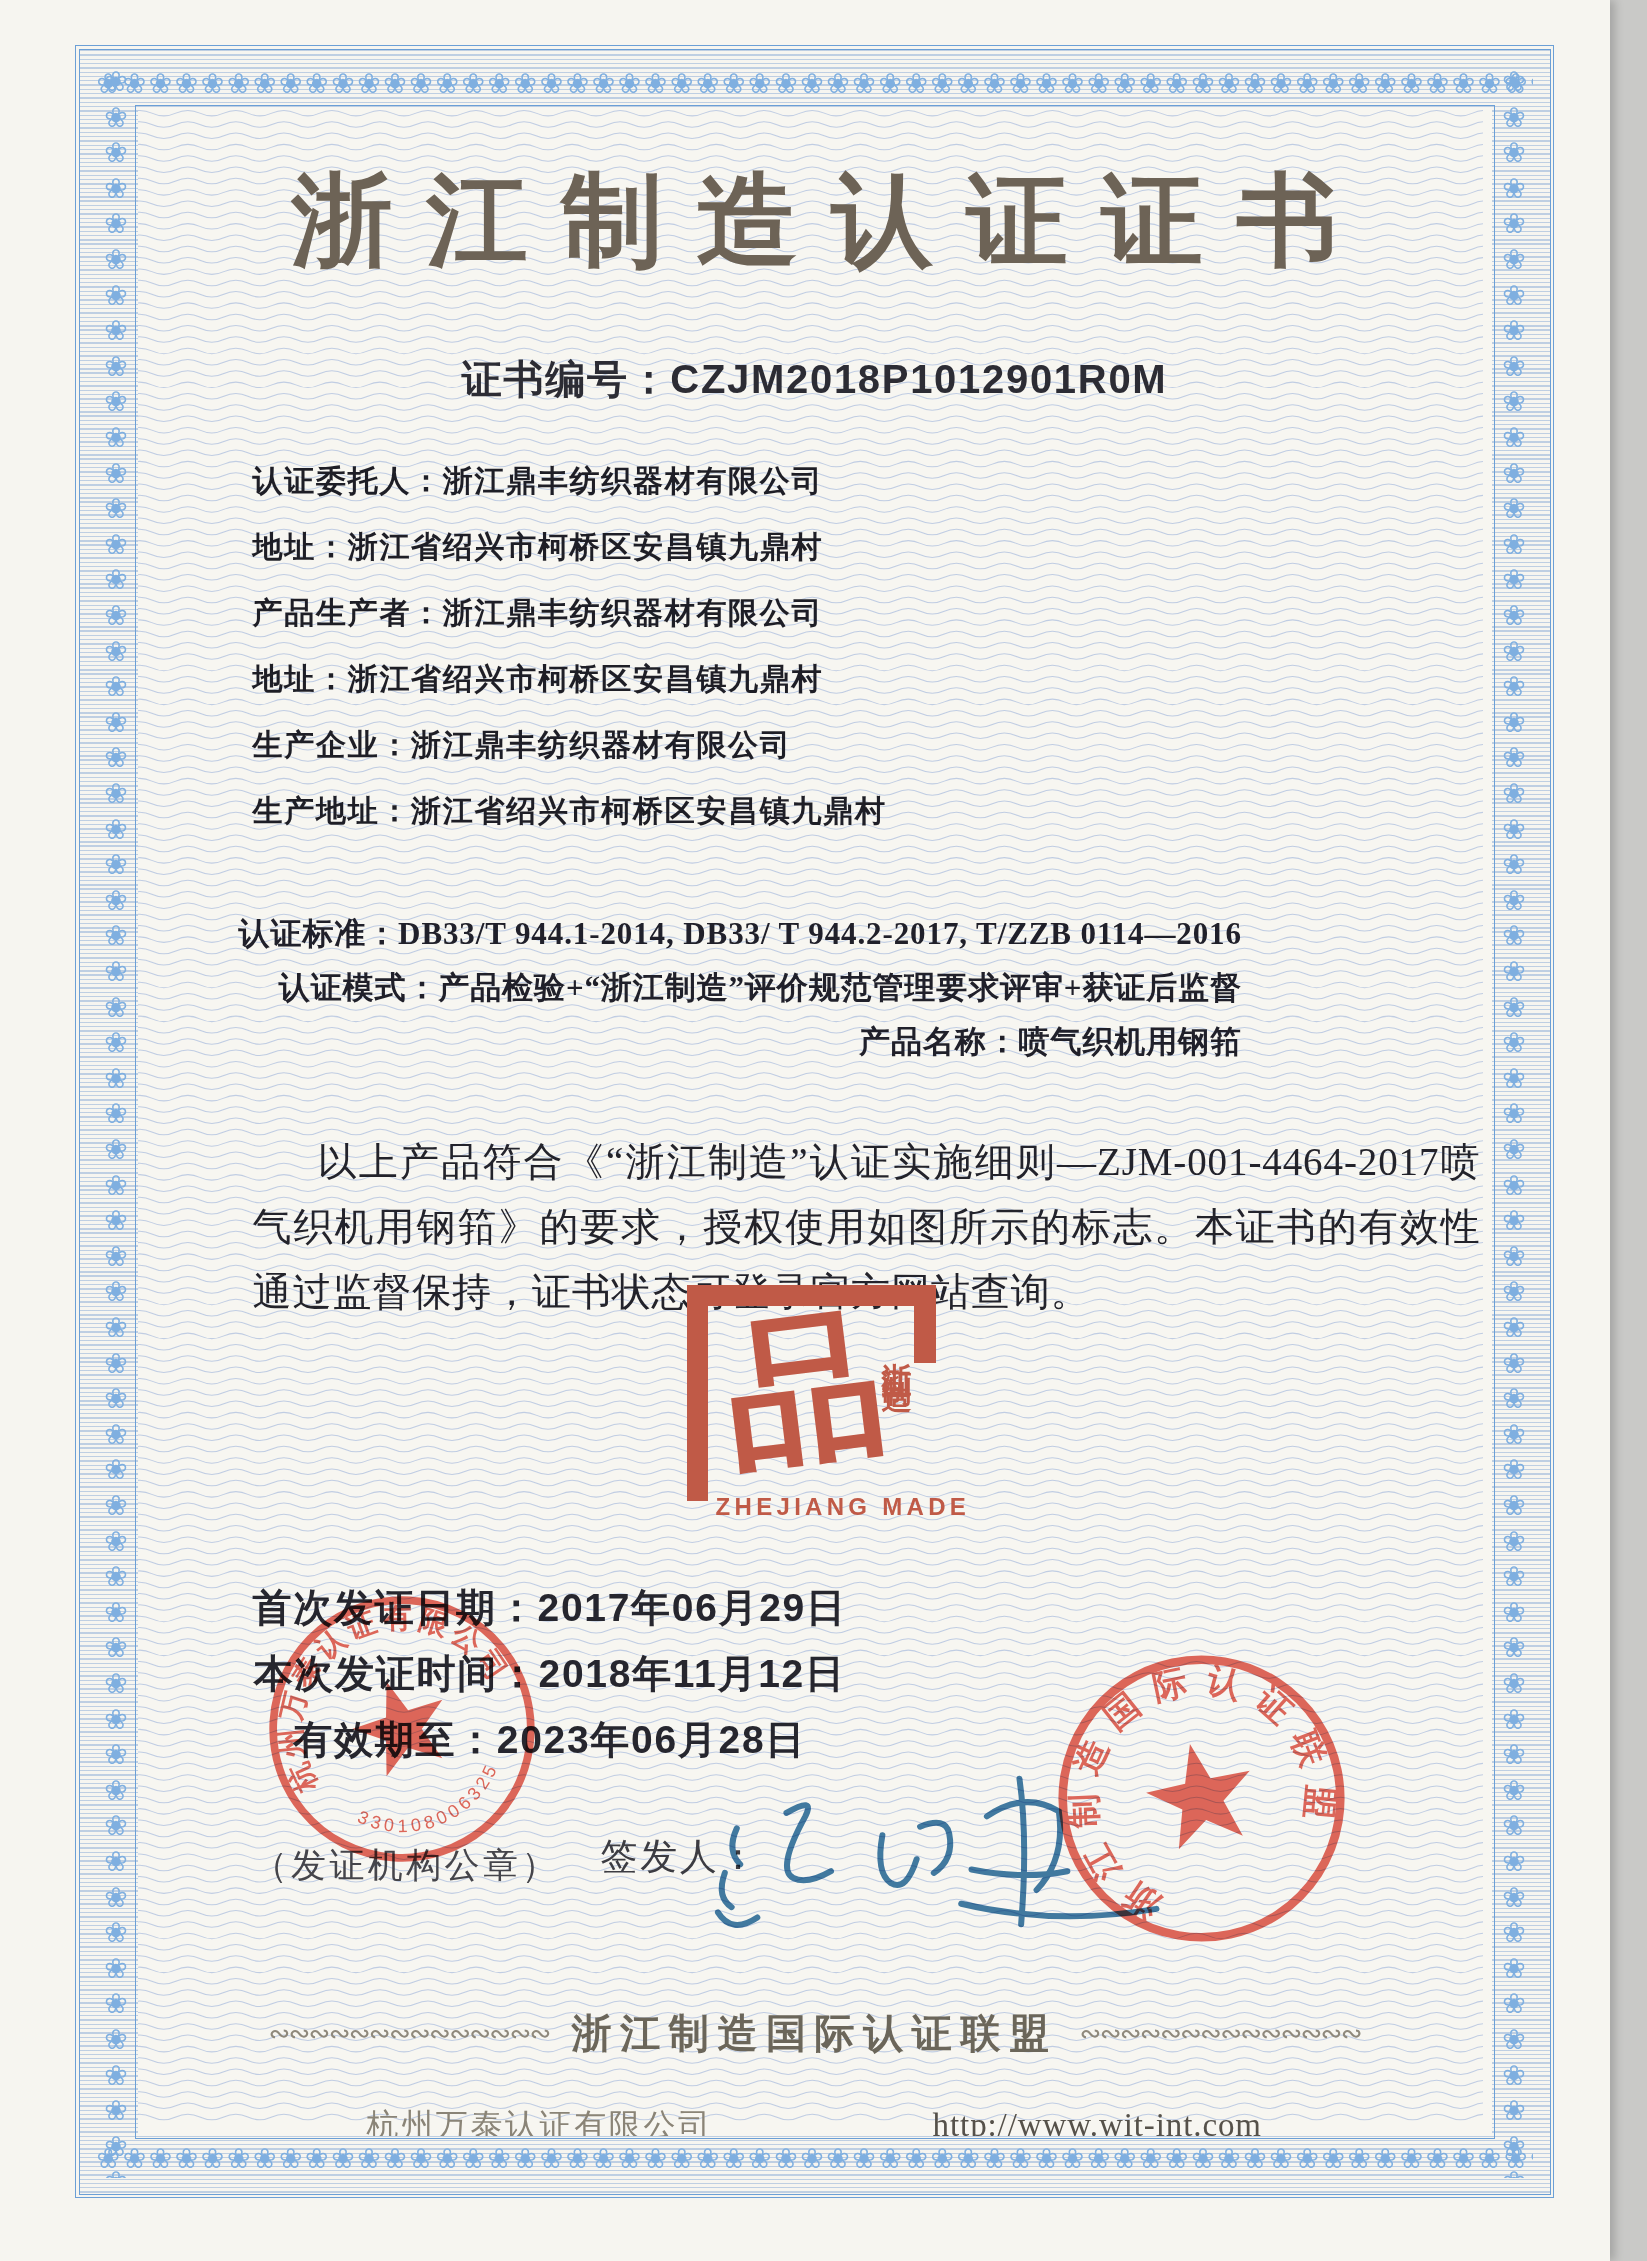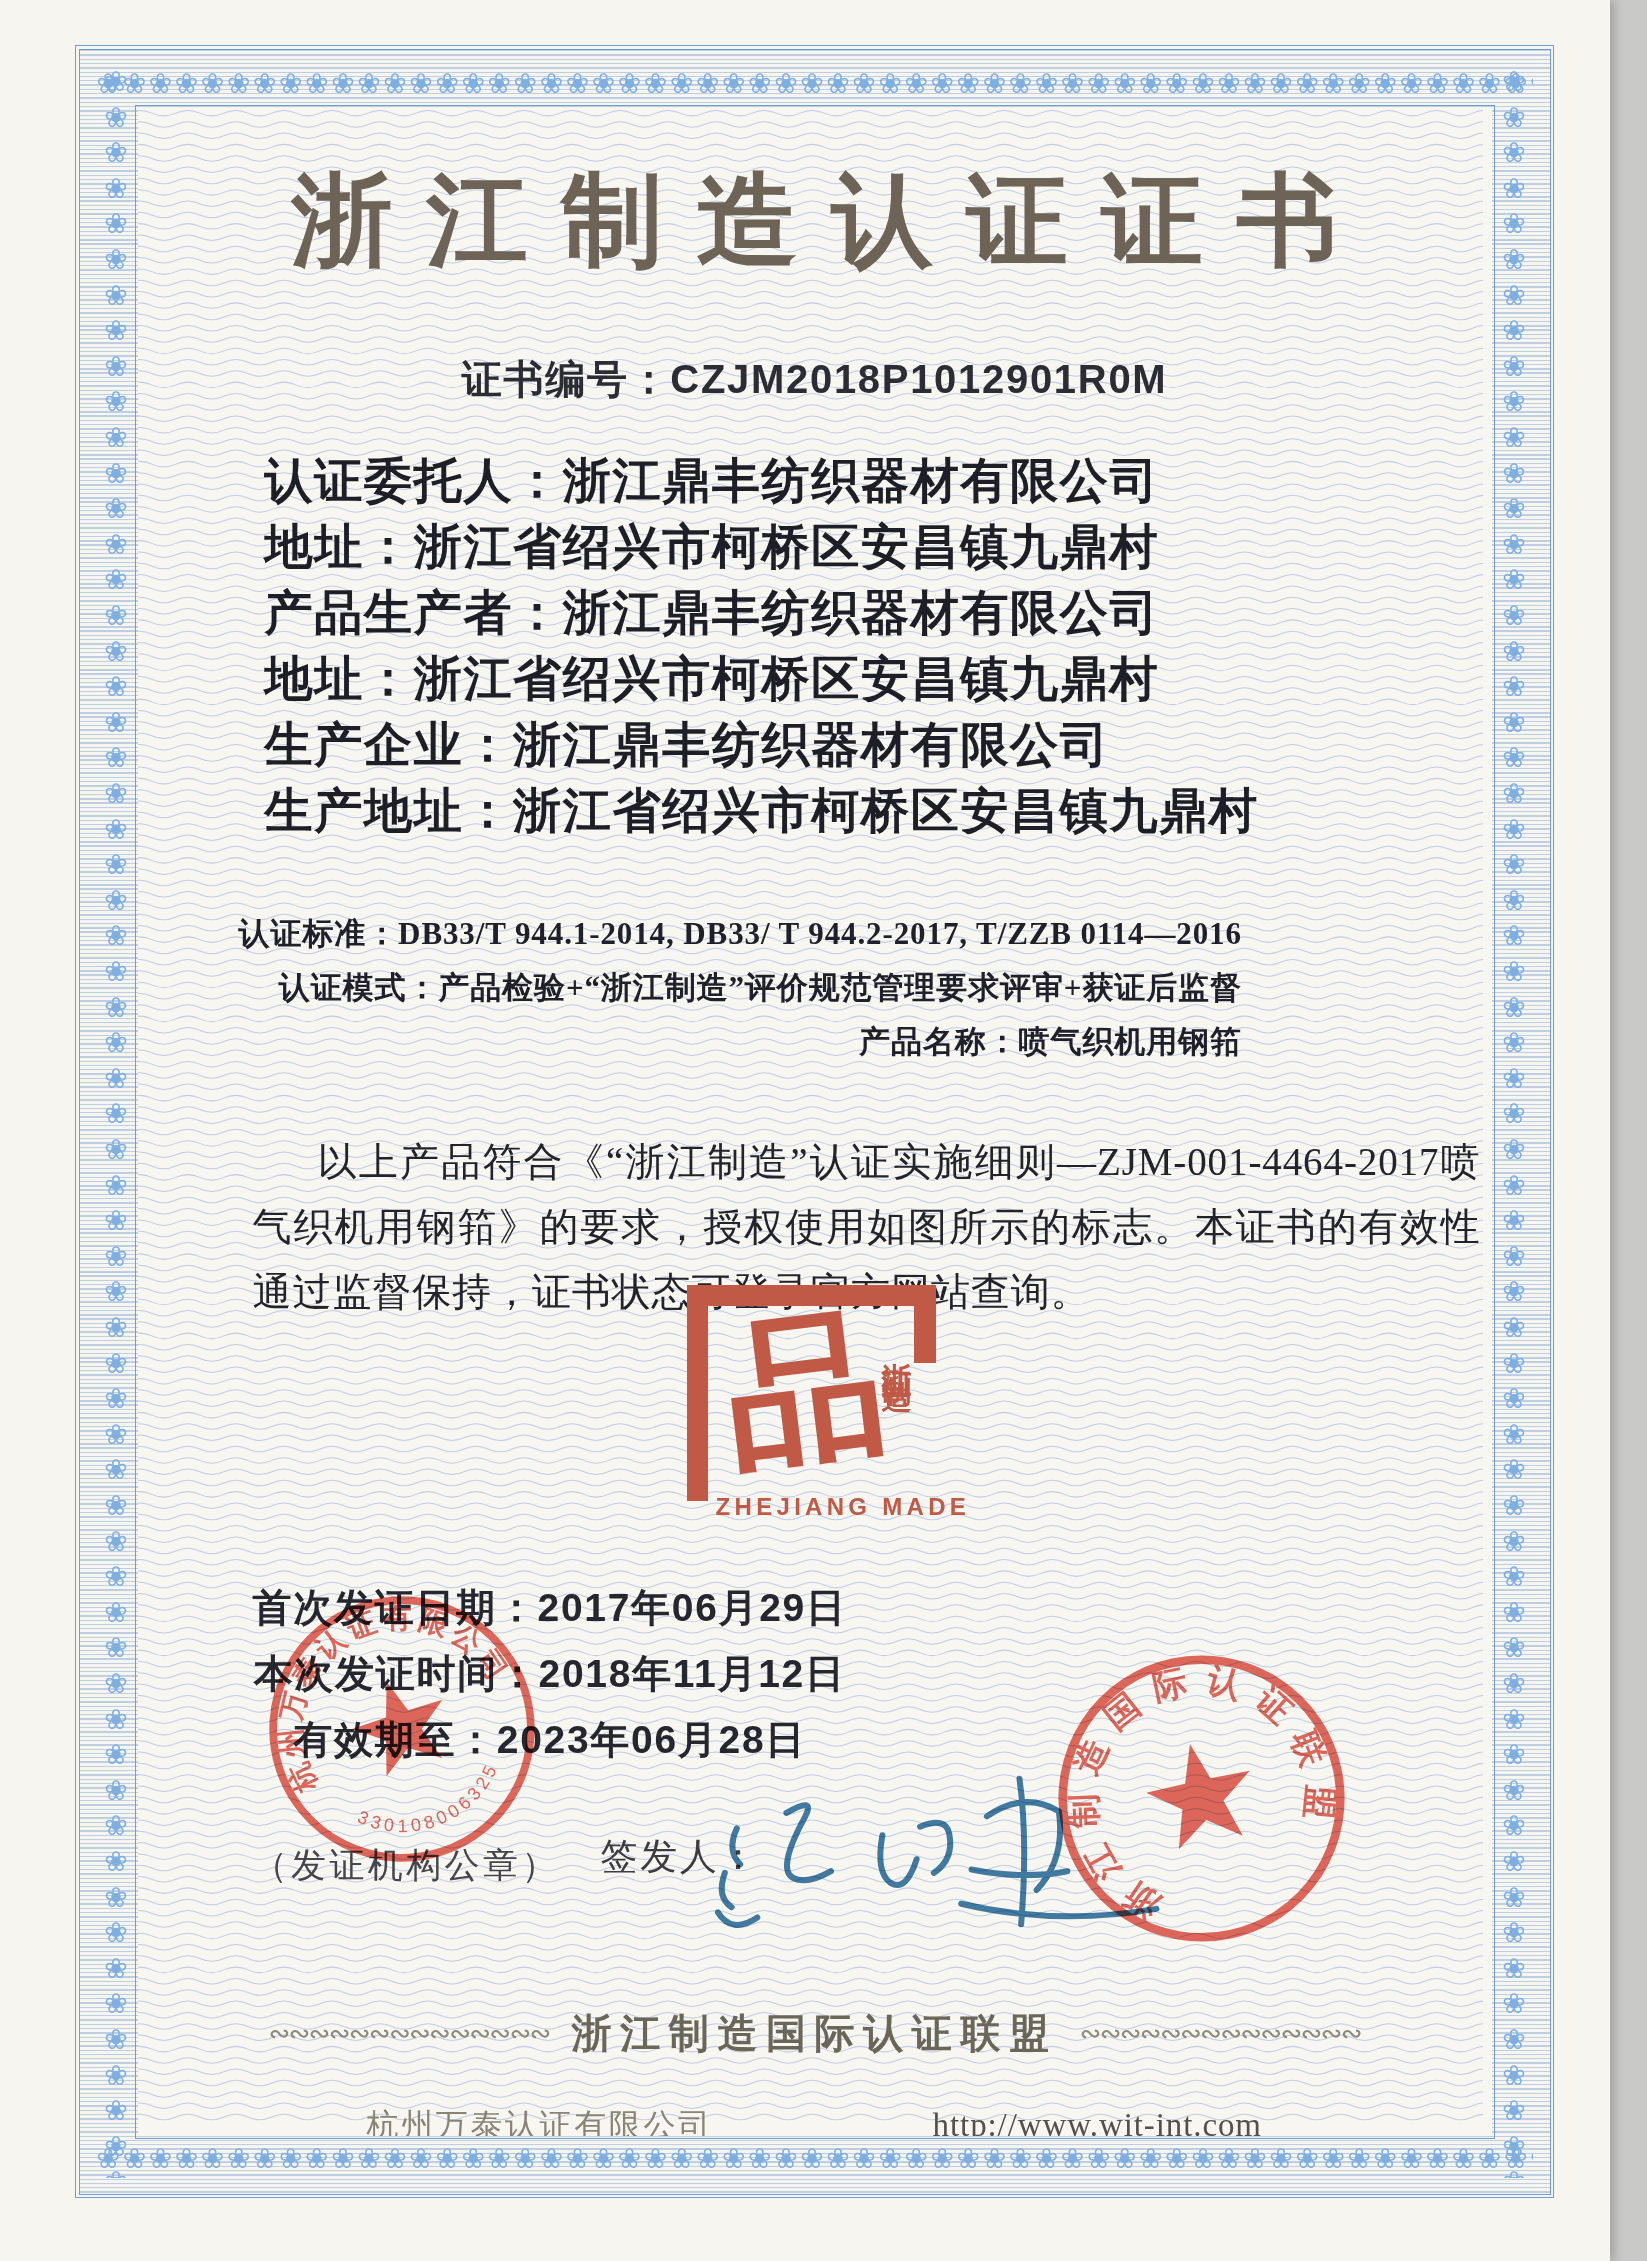--- a/index.html
+++ b/index.html
@@ -39,21 +39,21 @@
     position:absolute;left:0;top:45px;width:100%;margin:0;text-align:center;
     font-family:"Liberation Serif",serif;font-weight:bold;
     font-size:101px;line-height:137px;letter-spacing:34px;color:#6d6356;
     text-indent:34px;
   }
   .cert-no{
     position:absolute;left:0;top:244px;width:100%;text-align:center;
     font-size:40px;font-weight:bold;color:#2c2c34;letter-spacing:1.7px;
   }
   .info{position:absolute;left:115px;top:340px;}
-  .info .line{height:66px;line-height:66px;font-size:48px;font-weight:bold;color:#1e1e26;letter-spacing:1.7px;margin-left:12px;}
+  .info .line{height:66px;line-height:66px;font-size:30px;font-weight:bold;color:#1e1e26;letter-spacing:1.7px;}
   .specs{position:absolute;left:101px;top:799px;text-align:right;}
   .specs .line{height:54px;line-height:54px;font-size:31px;font-weight:bold;color:#20202a;
     font-family:"Liberation Serif",serif;letter-spacing:0.9px;}
   .statement{
     position:absolute;left:115px;top:1021px;width:1228px;margin:0;
     font-family:"Liberation Serif",serif;font-size:39px;line-height:65px;
     color:#23232b;text-align:justify;text-indent:65px;letter-spacing:0.9px;
   }
   
   .logo{position:absolute;left:549px;top:1177px;width:249px;height:238px;color:#c05a47;}

